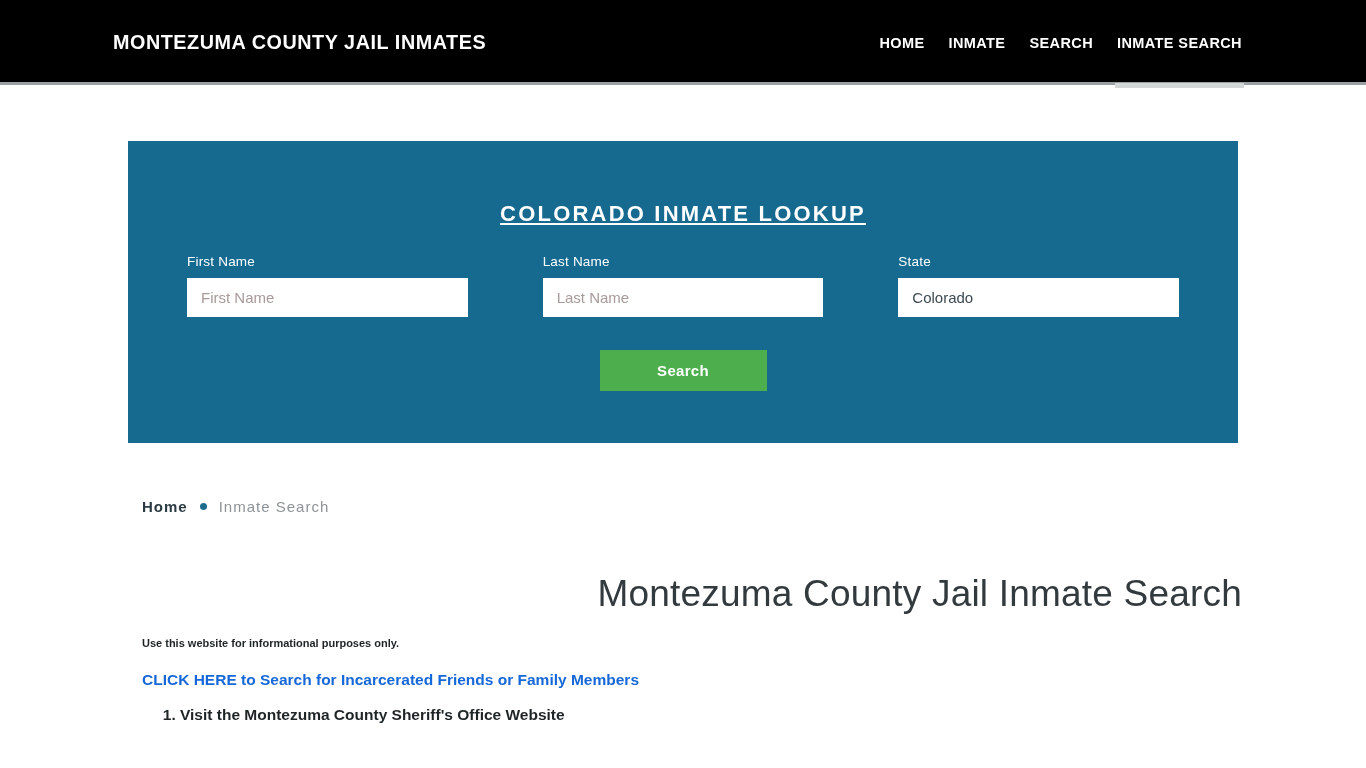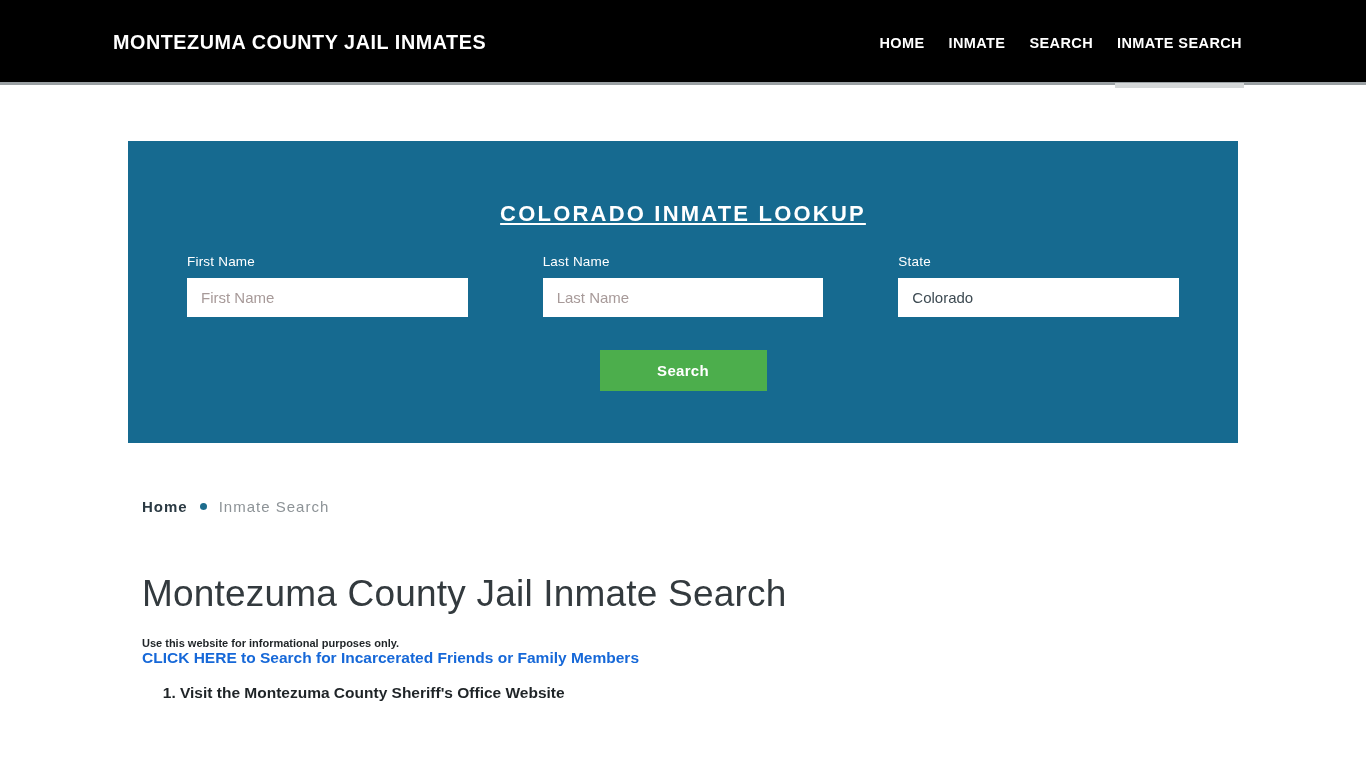--- a/index.html
+++ b/index.html
@@ -168,30 +168,32 @@
   .breadcrumb .current {
     color: #8d9397;
   }
   .page-title {
     margin: 58px 0 0 0;
     font-size: 37px;
     font-weight: normal;
     color: #333a3e;
     letter-spacing: 0.2px;
     font-family: "Liberation Sans Narrow", "Liberation Sans", sans-serif;
+    text-align: right;
   }
   .body-text {
     margin: 22px 0 0 0;
     font-size: 11px;
     font-weight: bold;
     color: #1f2427;
     font-family: "Liberation Sans Narrow", "Liberation Sans", sans-serif;
   }
   .cta-link {
     display: inline-block;
+    margin-top: 22px;
     font-size: 15.5px;
     font-weight: bold;
     color: #1668d8;
     text-decoration: none;
     font-family: "Liberation Sans Narrow", "Liberation Sans", sans-serif;
   }
   .steps {
     margin: 17px 0 0 0;
     padding-left: 38px;
   }

